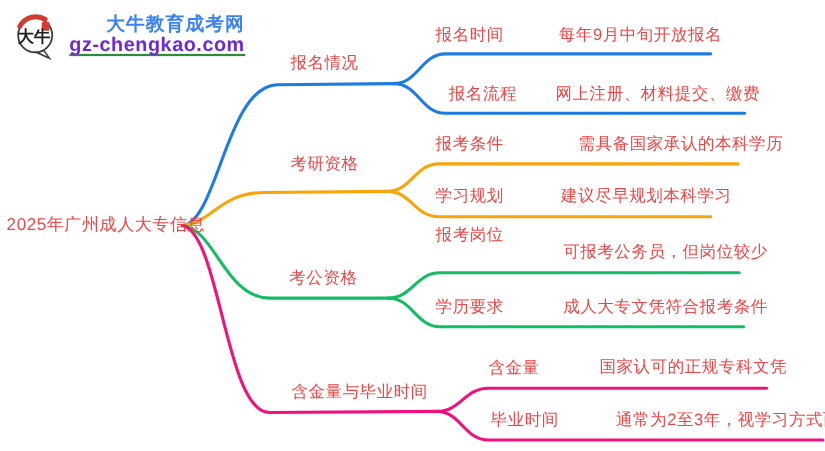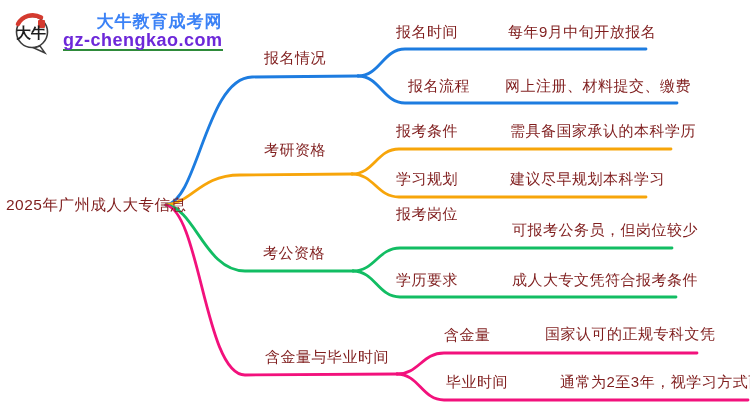--- a/index.html
+++ b/index.html
@@ -5,21 +5,21 @@
   html,body{margin:0;padding:0;background:#ffffff;}
   .stage{
     position:relative;width:750px;height:410px;background:#ffffff;overflow:hidden;
     font-family:"Liberation Sans","DejaVu Sans",sans-serif;
     text-align:right;
   }
   .curves{position:absolute;left:0;top:0;}
   .curves path{fill:none;stroke-width:2.8;stroke-linecap:round;stroke-linejoin:round;}
   .node{
     position:absolute;height:20px;line-height:20px;font-size:15px;
-    color:#7f1d1d;white-space:nowrap;letter-spacing:0.5px;
+    color:#ef4444;white-space:nowrap;letter-spacing:0.5px;
   }
   .root{font-size:15.5px;}
   .logo{position:absolute;left:10px;top:8px;display:flex;align-items:center;gap:7px;}
   .logo-title{font-size:17px;font-weight:bold;color:#3b82f6;letter-spacing:1px;line-height:20px;}
   .logo-domain{
     font-size:18px;font-weight:bold;color:#6d28d9;letter-spacing:0.5px;line-height:16px;
     border-bottom:2px solid #2e8b3a;padding-bottom:1px;display:inline-block;
   }
 </style>
 </head>
@@ -63,21 +63,21 @@
   <div class="node root" style="left:6px;top:195px;">2025年广州成人大专信息</div>
 
   <div class="node" style="left:264px;top:48px;">报名情况</div>
   <div class="node" style="left:396px;top:22px;">报名时间</div>
   <div class="node" style="left:508px;top:22px;">每年9月中旬开放报名</div>
   <div class="node" style="left:396px;top:76px;margin-left:12px;">报名流程</div>
   <div class="node" style="left:505px;top:76px;">网上注册、材料提交、缴费</div>
 
   <div class="node" style="left:264px;top:140px;">考研资格</div>
   <div class="node" style="left:396px;top:121px;">报考条件</div>
-  <div class="node" style="left:510px;top:121px;font-family:Liberation Serif, serif;">需具备国家承认的本科学历</div>
+  <div class="node" style="left:526px;top:121px;font-family:Liberation Serif, serif;">需具备国家承认的本科学历</div>
   <div class="node" style="left:396px;top:169px;">学习规划</div>
   <div class="node" style="left:510px;top:169px;">建议尽早规划本科学习</div>
 
   <div class="node" style="left:263px;top:243px;">考公资格</div>
   <div class="node" style="left:396px;top:204px;">报考岗位</div>
   <div class="node" style="left:512px;top:220px;">可报考公务员，但岗位较少</div>
   <div class="node" style="left:396px;top:270px;">学历要求</div>
   <div class="node" style="left:512px;top:270px;">成人大专文凭符合报考条件</div>
 
   <div class="node" style="left:265px;top:347px;">含金量与毕业时间</div>

